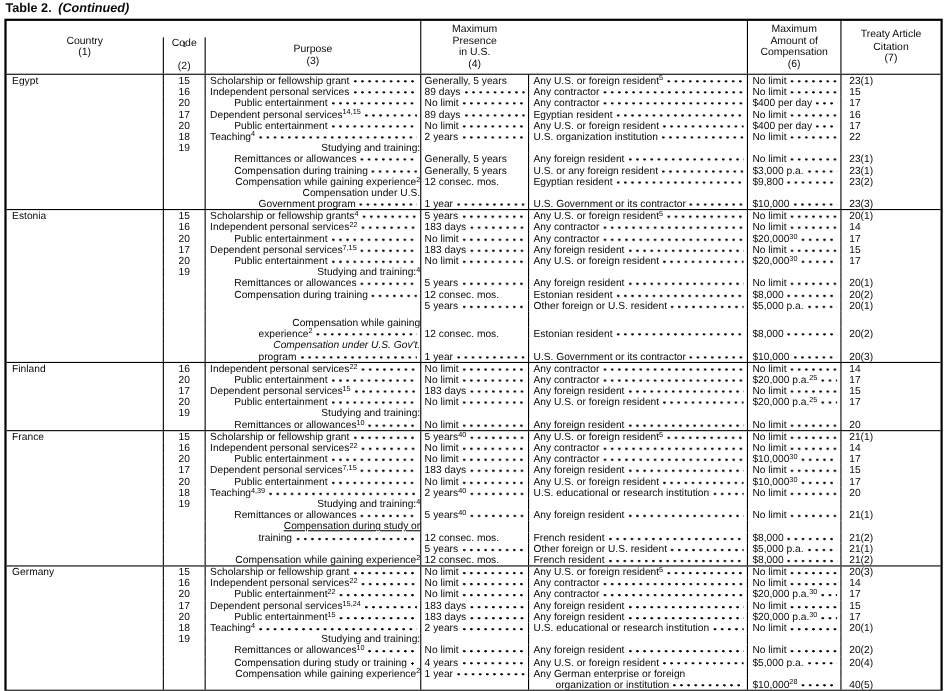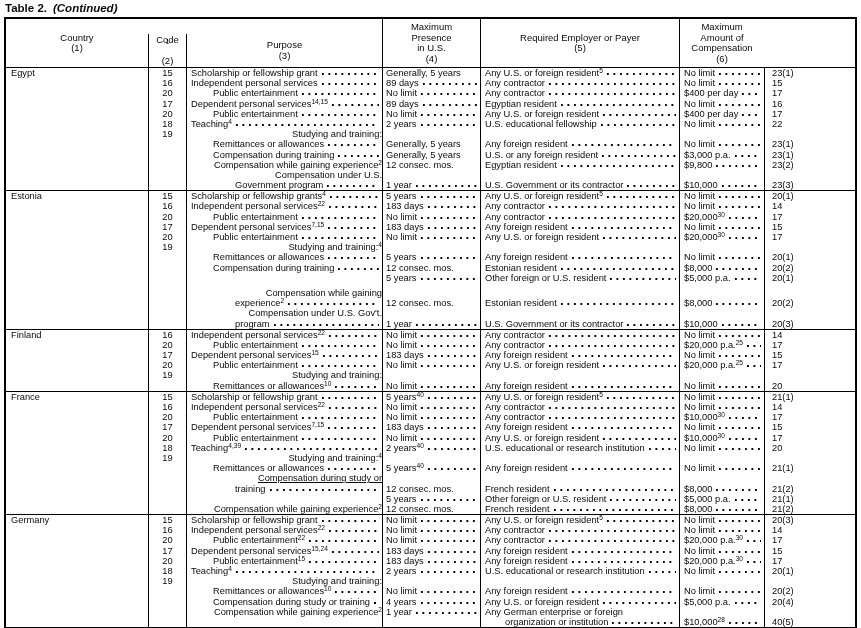--- a/index.html
+++ b/index.html
@@ -48,26 +48,27 @@
     <div class="h-country">Country
 (1)</div>
     <div class="h-code">Code<sup>1</sup>
 (2)</div>
     <div class="h-purpose">Purpose
 (3)</div>
     <div class="h-pres">Maximum
 Presence
 in U.S.
 (4)</div>
-    <div class="h-payer">Required Employer or Payer
-(5)</div>
     <div class="h-comp">Maximum
 Amount of
 Compensation
 (6)</div>
+    <div class="h-cite">Treaty Article
+Citation
+(7)</div>
   </div>
   <div>
       <div class="sect grid7">
         <div class="cell c-country">Egypt</div>
         <div class="cell c-code bl">15</div>
         <div class="cell c-purpose bl" style="padding-left: 4px;">
           <span>Scholarship or fellowship grant</span>
           <span class="lead"></span>
         </div>
         <div class="cell c-pres bl">
@@ -162,21 +163,21 @@
         <div class="cell c-code bl">18</div>
         <div class="cell c-purpose bl" style="padding-left: 4px;">
           <span>Teaching<sup>4</sup></span>
           <span class="lead"></span>
         </div>
         <div class="cell c-pres bl">
           <span>2 years</span>
           <span class="lead"></span>
         </div>
         <div class="cell c-payer bl" style="padding-left: 4px;">
-          <span>U.S. educational fellowship</span>
+          <span>U.S. organization institution</span>
           <span class="lead"></span>
         </div>
         <div class="cell c-comp bl">
           <span>No limit</span>
           <span class="lead"></span>
         </div>
         <div class="cell c-cite bl">22</div>
         <div class="cell c-country"></div>
         <div class="cell c-code bl">19</div>
         <div class="cell c-purpose bl" style="padding-left: 4px;">
@@ -455,21 +456,21 @@
           <span>Estonian resident</span>
           <span class="lead"></span>
         </div>
         <div class="cell c-comp bl">
           <span>$8,000</span>
           <span class="lead"></span>
         </div>
         <div class="cell c-cite bl">20(2)</div>
         <div class="cell c-country"></div>
         <div class="cell c-code bl"></div>
-        <div class="cell c-purpose bl" style="padding-left: 35px;">
+        <div class="cell c-purpose bl" style="padding-left: 35px; font-style: italic;">
           <span>Compensation under U.S. Gov't.</span>
         </div>
         <div class="cell c-pres bl"></div>
         <div class="cell c-payer bl" style="padding-left: 4px;"></div>
         <div class="cell c-comp bl"></div>
         <div class="cell c-cite bl"></div>
         <div class="cell c-country"></div>
         <div class="cell c-code bl"></div>
         <div class="cell c-purpose bl" style="padding-left: 48px;">
           <span>program</span>

